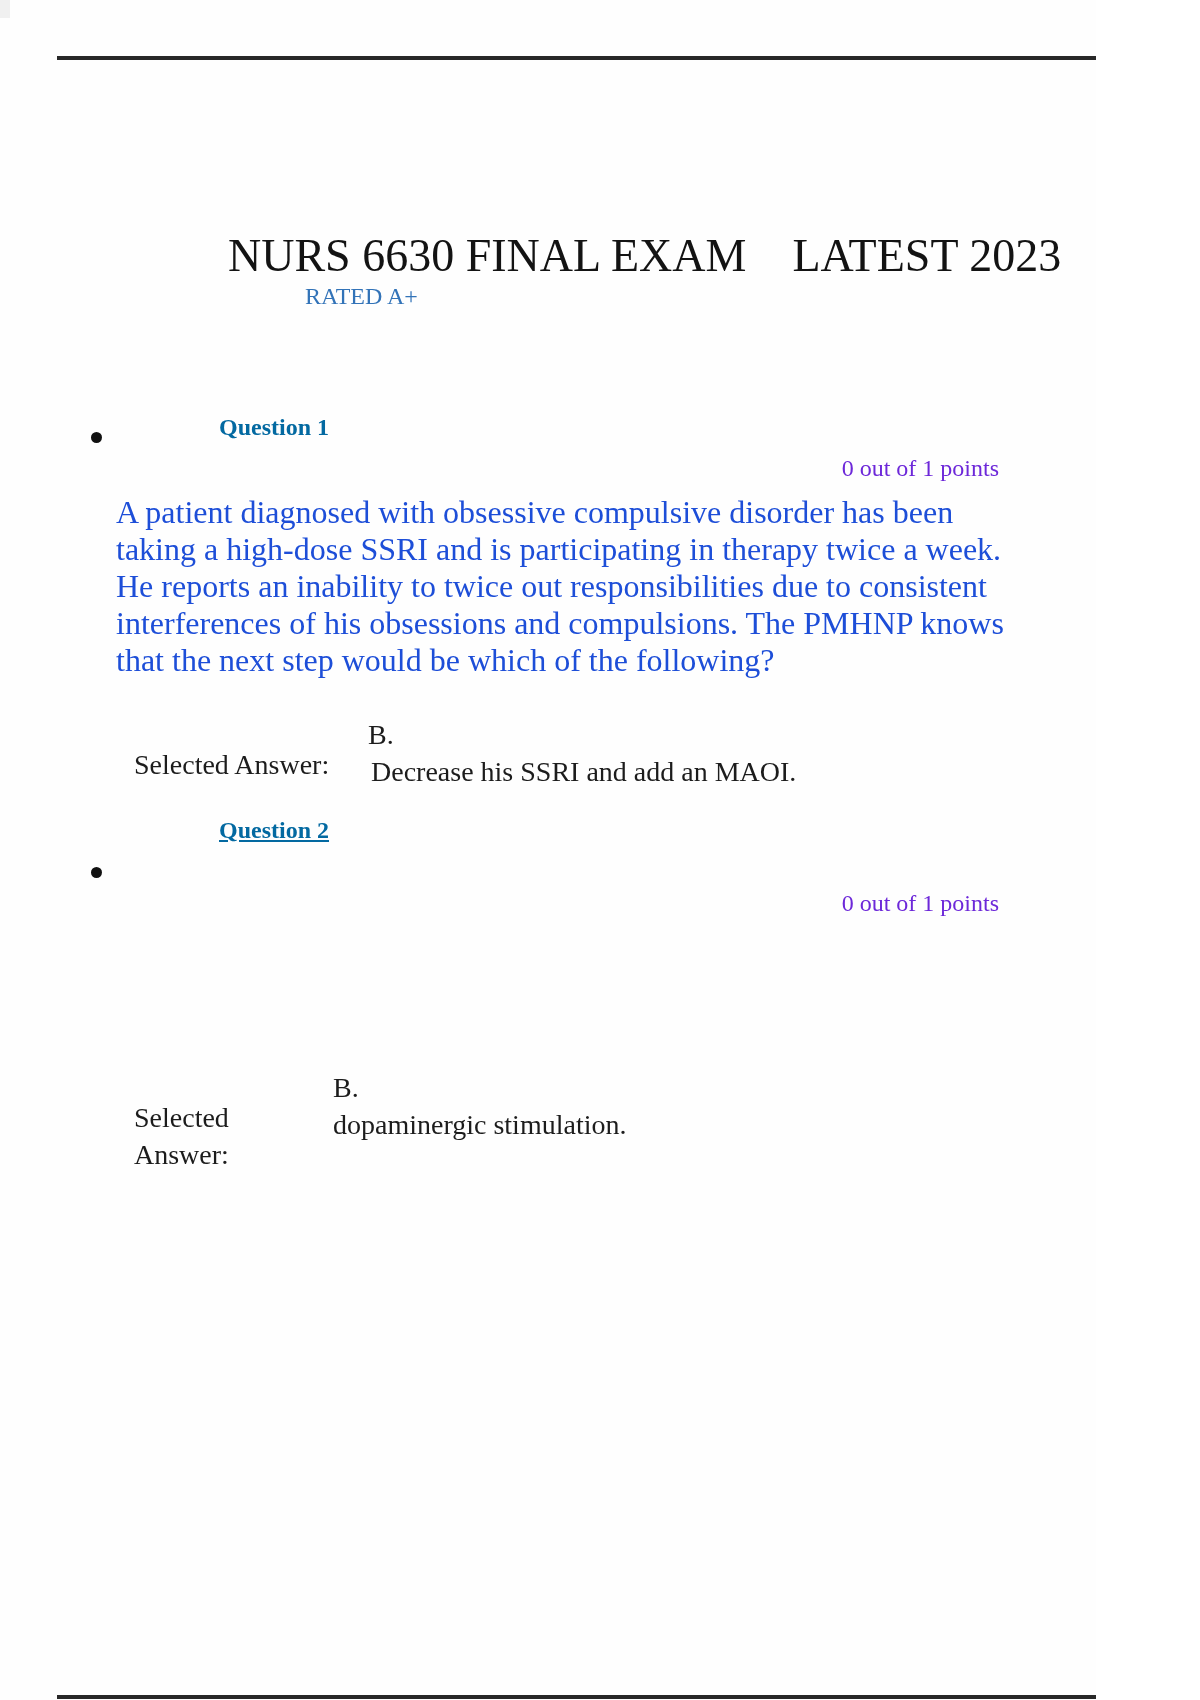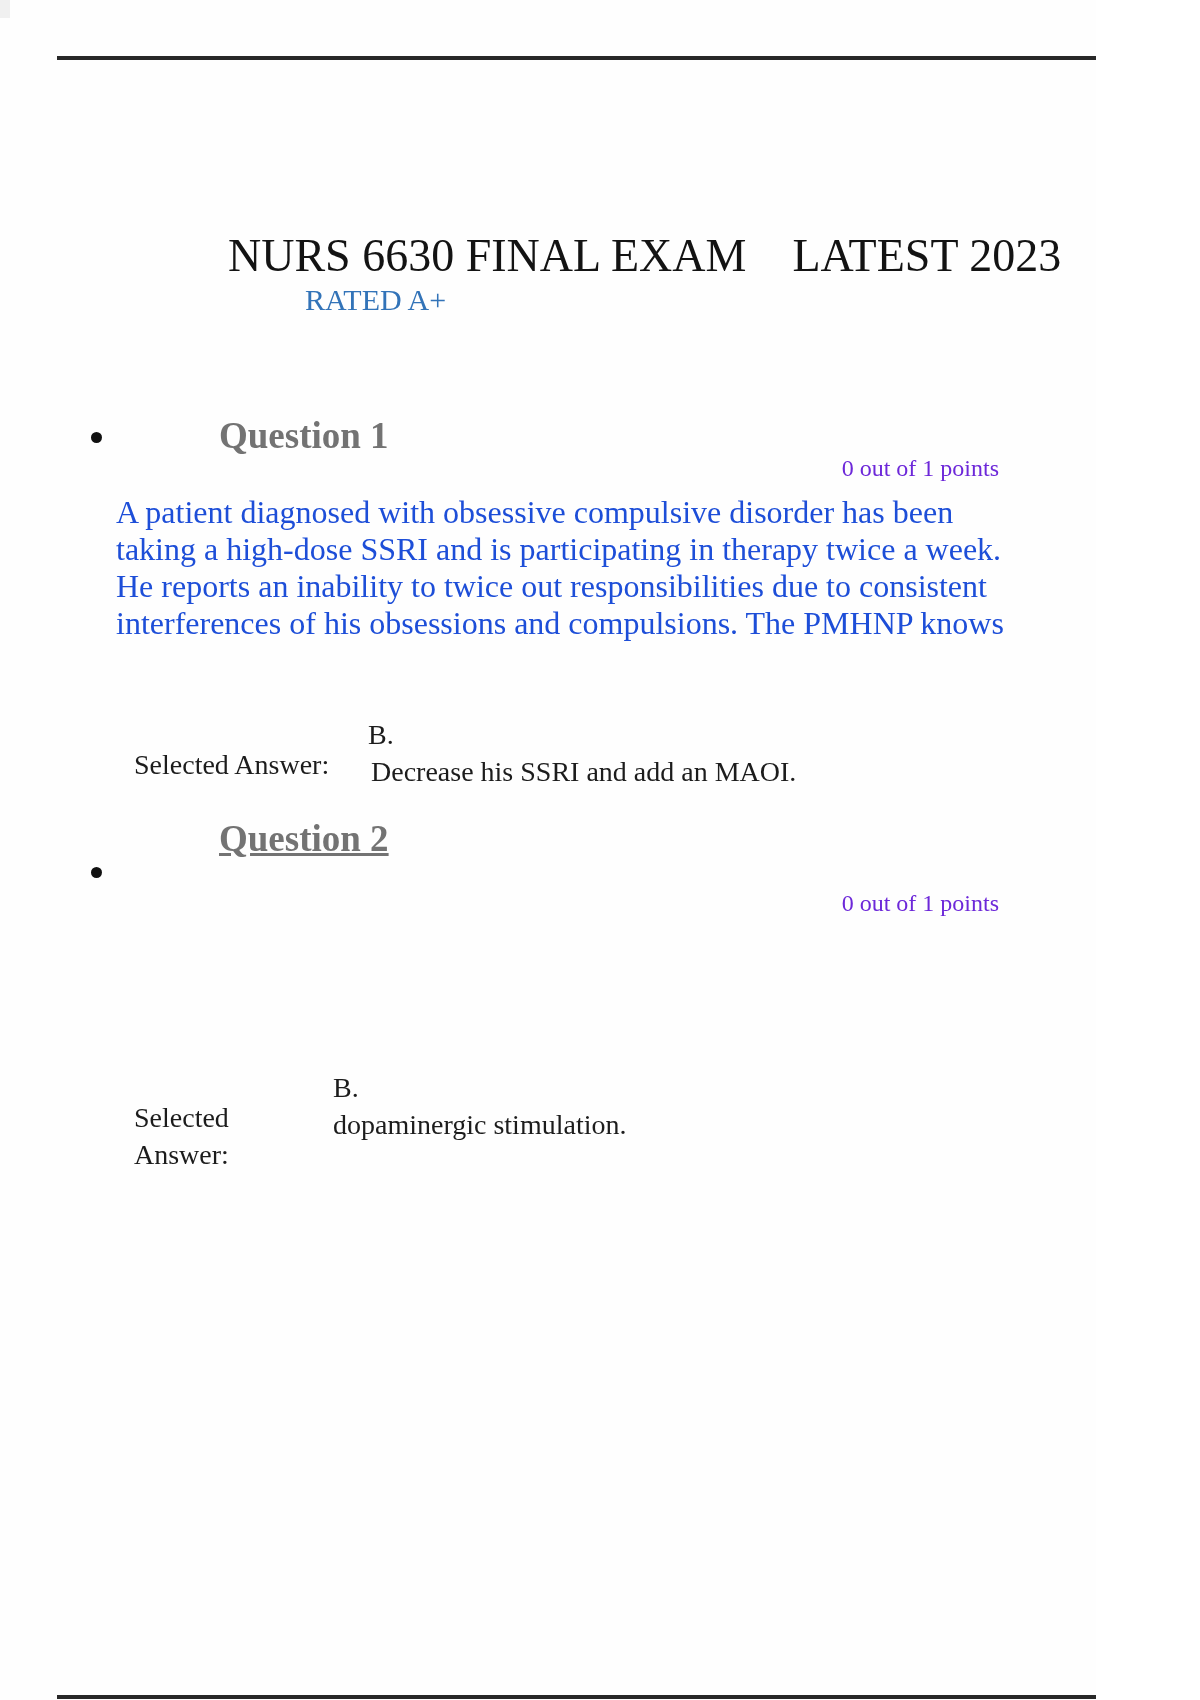--- a/index.html
+++ b/index.html
@@ -29,35 +29,35 @@
     left:228px;
     top:229px;
     font-size:46px;
     white-space:pre;
     color:#131313;
   }
   .doc-subtitle{
     position:absolute;
     left:305px;
     top:283px;
-    font-size:30px;
+    font-size:24px;
     white-space:pre;
   }
   .bullet{
     position:absolute;
     width:11px;height:11px;border-radius:50%;
     background:#111;
   }
   .q-heading{
     position:absolute;
     left:219px;
-    font-size:37px;
+    font-size:24px;
     font-weight:bold;
     white-space:nowrap;
-    color:#737373;
+    color:#0369a1;
   }
   .points{
     position:absolute;
     right:97px;
     font-size:24px;
     white-space:nowrap;
     color:#6d28d9;
   }
   .q-body{
     position:absolute;
@@ -95,20 +95,21 @@
   <div class="doc-subtitle" style="color: rgb(50, 115, 184);">RATED A+</div>
 
   <div class="bullet" style="left:91px;top:432px;"></div>
   <div class="q-heading" style="top:414px;">Question 1</div>
   <div class="points" style="top:455px;">0 out of 1 points</div>
   <div class="q-body" style="top:494px;">
       <div>A patient diagnosed with obsessive compulsive disorder has been</div>
       <div>taking a high-dose SSRI and is participating in therapy twice a week.</div>
       <div>He reports an inability to twice out responsibilities due to consistent</div>
       <div>interferences of his obsessions and compulsions. The PMHNP knows</div>
+      <div>that the next step would be which of the following?</div>
     </div>
   <div class="ans-label" style="top:716px;">Selected Answer:</div>
   <div class="ans-value" style="left:368px;top:716px;">B.</div>
   <div class="ans-value" style="left:371px;top:753px;">
       <div>Decrease his SSRI and add an MAOI.</div>
     </div>
 
   <div class="bullet" style="left:91px;top:867px;"></div>
   <div class="q-heading" style="top:817px;text-decoration:underline;">Question 2</div>
   <div class="points" style="top:890px;">0 out of 1 points</div>

